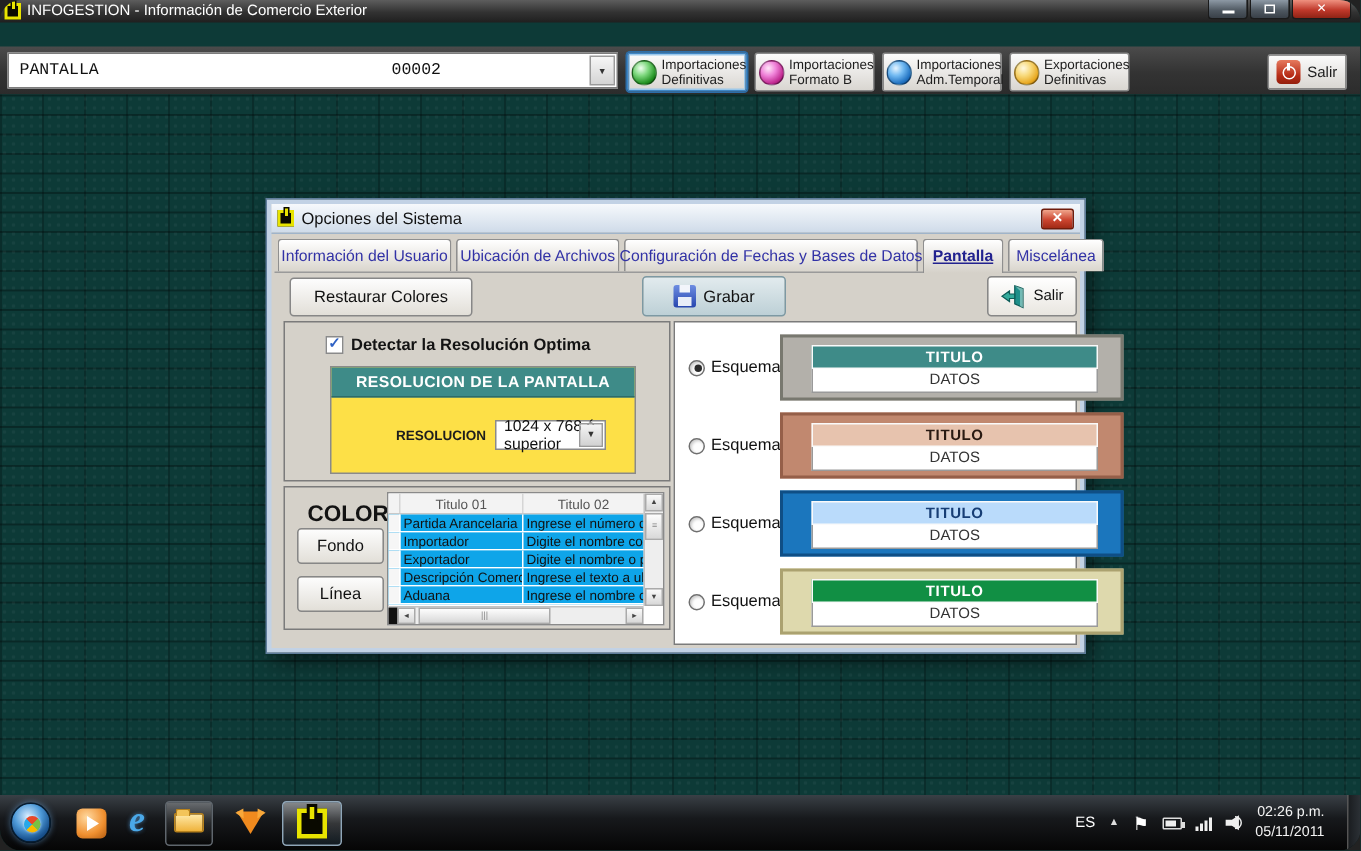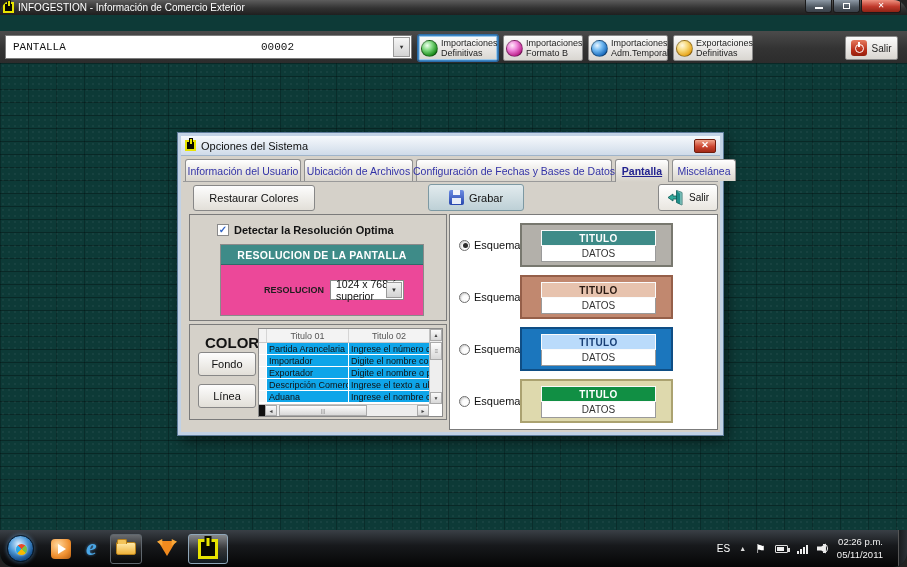--- a/index.html
+++ b/index.html
@@ -93,21 +93,21 @@
   .group { position:absolute; border:1px solid #7b7b7b; }
   .group1 { left:8px; top:78px; width:258px; height:107px; }
   .group2 { left:8px; top:188px; width:258px; height:96px; }
   .schemes-panel { position:absolute; left:268px; top:78px; width:269px; height:216px; background:#fff; border:1px solid #7b7b7b; }
 
   .checkbox-row { position:absolute; left:27px; top:9px; display:flex; align-items:center; gap:5px;
     font-size:11px; font-weight:bold; color:#131313; }
   .checkbox { width:12px; height:12px; background:#fff; border:1px solid #8a8a8a; font-size:10px;
     color:#2f62c4; line-height:10px; text-align:center; }
   .checkbox.checked::before { content:"\2713"; }
-  .res-panel { position:absolute; left:30px; top:29px; width:204px; height:72px; background:#ec4899; border:1px solid #8a8a8a; }
+  .res-panel { position:absolute; left:30px; top:29px; width:204px; height:72px; background:#fde047; border:1px solid #8a8a8a; }
   .res-header { height:20px; background:#3e8b88; border-bottom:1px solid #2e6b69; color:#fff;
     font-weight:bold; font-size:10.5px; display:flex; align-items:center; justify-content:center; letter-spacing:.3px; }
   .res-row { display:flex; align-items:center; gap:6px; padding:15px 19px 0 7px;margin-left:36px; }
   .res-label { font-size:9px; font-weight:bold; color:#1d1d1d; }
   .res-select { position:relative; flex:1; height:20px; background:#fff; border:1px solid #8a8a8a;
     font-size:10.5px; color:#111; display:flex; align-items:center; padding-left:5px; }
   .mini-arrow-btn { position:absolute; right:1px; top:1px; bottom:1px; width:16px;
     background:linear-gradient(#f4f4f4,#d2d2d2); border:1px solid #9a9a9a;
     display:flex; align-items:center; justify-content:center; font-size:6px; color:#333; }
 
@@ -138,21 +138,21 @@
   .hs-thumb { width:88px; height:11px; background:linear-gradient(#fdfdfd,#d8d8d8); border:1px solid #aaa; margin-left:2px;
     display:flex; align-items:center; justify-content:center; font-size:6px; color:#888; }
   .hs-track { flex:1; }
 
   .scheme-row { position:absolute; left:0; width:100%; height:44px; }
   .radio-wrap { position:absolute; left:9px; top:50%; transform:translateY(-50%); display:flex; align-items:center;
     gap:4px; font-size:11px; color:#111; }
   .radio { width:11px; height:11px; border-radius:50%; background:#fdfdfd; border:1px solid #6f6f6f; position:relative; flex:0 0 auto;
     box-shadow:inset 1px 1px 2px rgba(0,0,0,.2); }
   .radio.checked::after { content:""; position:absolute; left:2.5px; top:2.5px; width:5px; height:5px; border-radius:50%; background:#2b2b2b; }
-  .scheme-box { position:absolute; left:70px; top:0; width:153px; height:44px; border:2px solid #777; }
+  .scheme-box { position:absolute; left:70px; top:0; width:229px; height:44px; border:2px solid #777; }
   .scheme-title { position:absolute; left:19px; right:15px; top:5px; height:16px; border:1px solid #fafafa;
     font-size:10px; font-weight:bold; display:flex; align-items:center; justify-content:center; letter-spacing:.4px; }
   .scheme-datos { position:absolute; left:19px; right:15px; top:21px; height:16px; background:#fff;
     border:1px solid #9a9a9a; border-top:none; font-size:10px; color:#333;
     display:flex; align-items:center; justify-content:center; }
 
   
   .taskbar { position:absolute; left:0; bottom:0; width:100%; height:37px;
     background:linear-gradient(#3a4046,#17191c 42%,#050505); display:flex; align-items:center; }
   .start-orb { width:27px; height:27px; border-radius:50%; margin-left:7px; flex:0 0 auto; position:relative;

